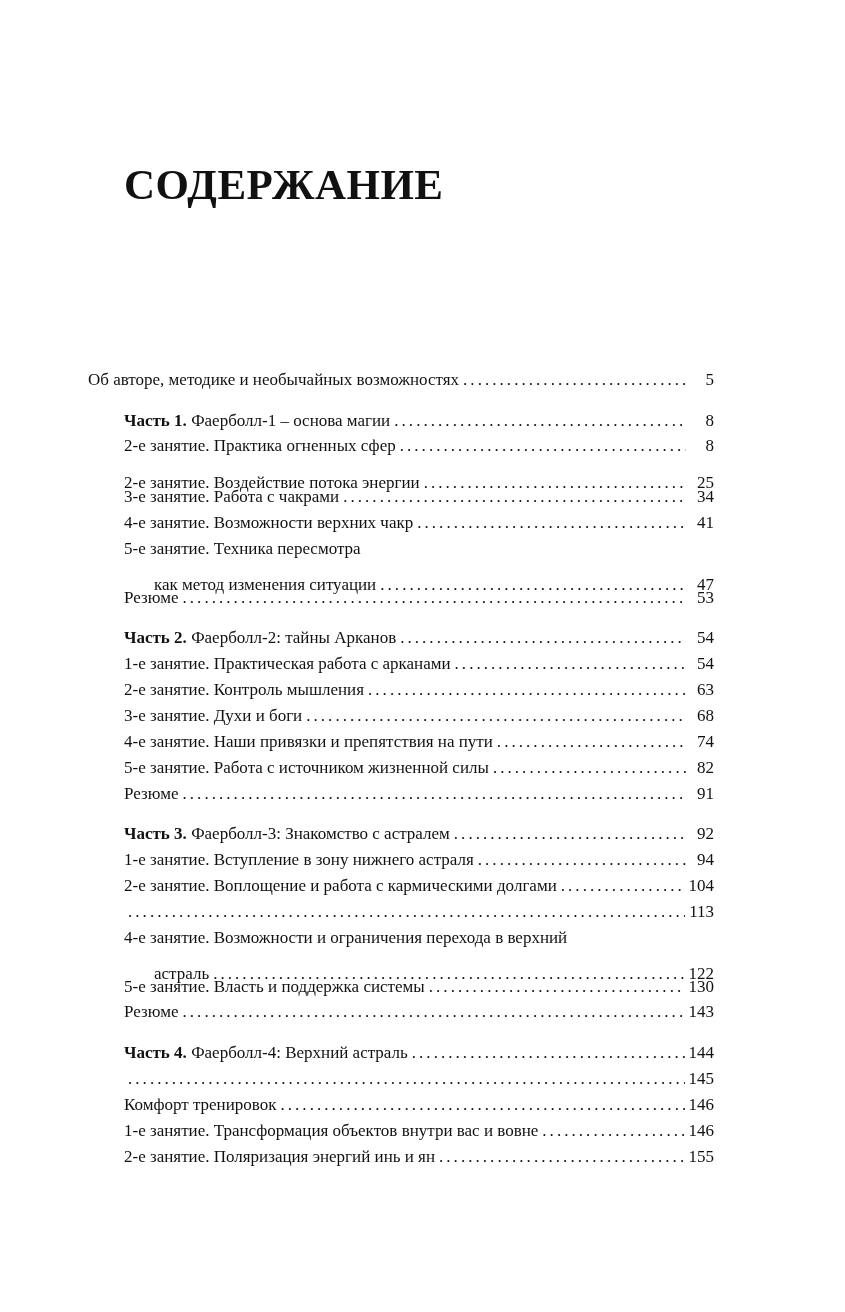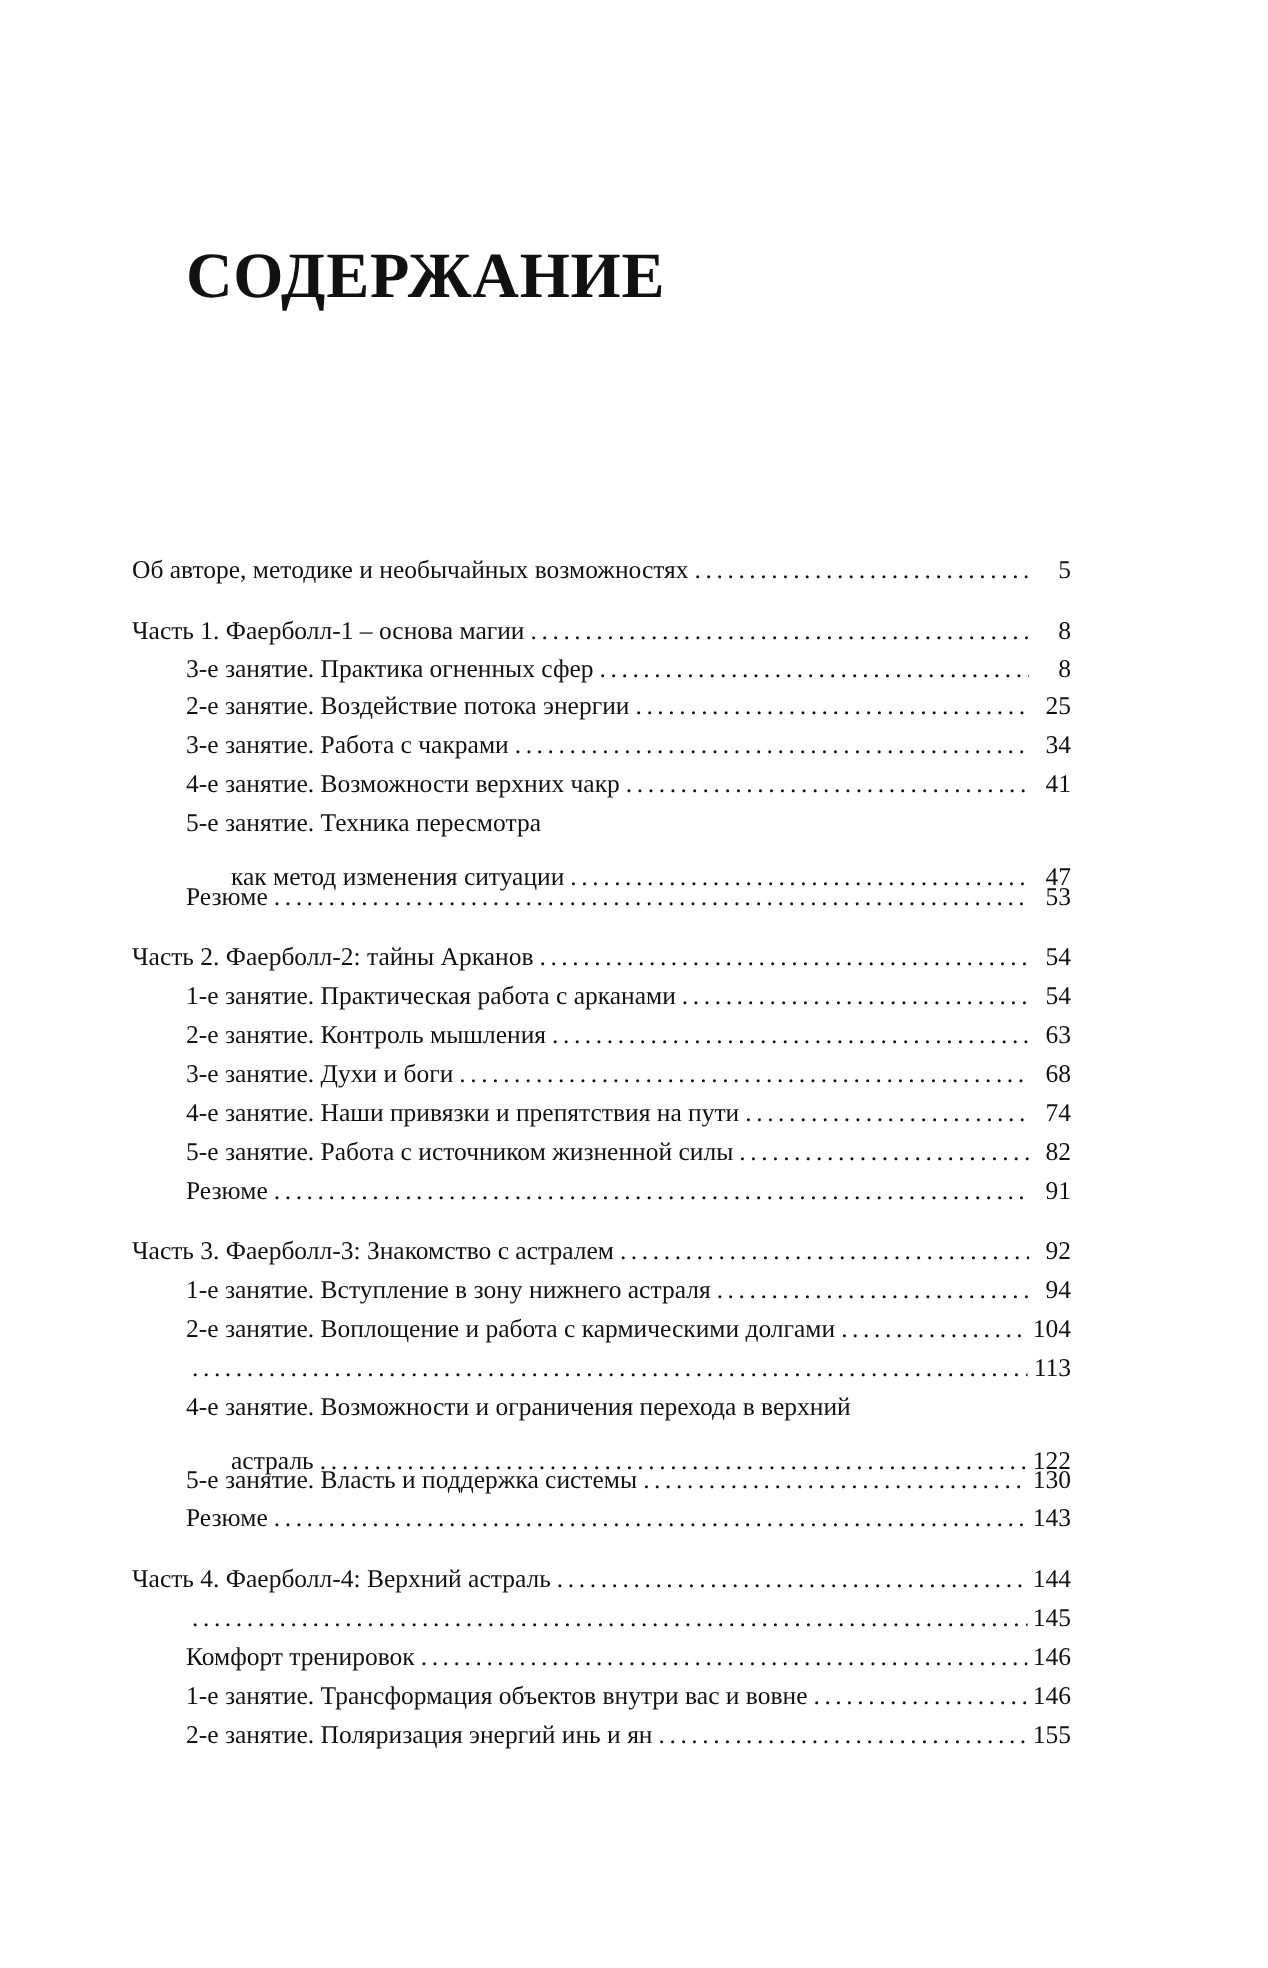--- a/index.html
+++ b/index.html
@@ -6,21 +6,21 @@
   body { width: 845px; height: 1312px; position: relative; overflow: hidden;
          font-family: "Liberation Serif", "DejaVu Serif", serif; color: #111111; }
   .title { position: absolute; left: 124px; top: 163px; font-size: 43px; letter-spacing: 0.5px;
            font-weight: bold; margin: 0; line-height: 1; }
   .toc { position: absolute; left: 88px; top: 368px; width: 626px; font-size: 17px; }
   .row { position: absolute; left: 0; right: 0; height: 24px; line-height: 24px;
          display: flex; align-items: flex-start; white-space: nowrap; }
   .row.l1 { left: 36px; }
   .row.l2 { left: 66px; margin-top: 12px; }
   .row .txt { flex: 0 0 auto; }
-  .row .txt b { font-weight: normal; }
+  .row .txt b { font-weight: bold; margin-left: 36px; }
   .row .leader { flex: 1 1 auto; overflow: hidden; margin: 0 4px; letter-spacing: 2.2px; }
   .row .leader::before { content: ". . . . . . . . . . . . . . . . . . . . . . . . . . . . . . . . . . . . . . . . . . . . . . . . . . . . . . . . . . . . . . . . . . . . . . . . . . . . . . . . . . . . . . . . . . . . . . . . . . . . . . . . . . . . . . . . . . . . . . . . . . . . . . . . . . . . . . . . . . . . . . . . . . . . . . . . . . . . . . . . . . . . . . . . . . ."; letter-spacing: 0; word-spacing: -1.2px; }
   .row .pg { flex: 0 0 auto; text-align: right; min-width: 24px; }
 </style>
 </head>
 <body>
 
 <h1 class="title">СОДЕРЖАНИЕ</h1>
 
 <div class="toc">
@@ -30,25 +30,25 @@
     <span class="leader"></span>
     <span class="pg">5</span>
   </div>
 
   <div class="row" style="top:41px">
     <span class="txt"><b>Часть 1.</b> <span>Фаерболл-1 – основа магии</span></span>
     <span class="leader"></span>
     <span class="pg">8</span>
   </div>
   <div class="row l1" style="top:66px">
-    <span class="txt">3-е занятие. Практика огненных сфер</span>
+    <span class="txt">2-е занятие. Практика огненных сфер</span>
     <span class="leader"></span>
     <span class="pg">8</span>
   </div>
-  <div class="row l1" style="top:91px">
+  <div class="row l1" style="top:103px">
     <span class="txt">2-е занятие. Воздействие потока энергии</span>
     <span class="leader"></span>
     <span class="pg">25</span>
   </div>
   <div class="row l1" style="top:117px">
     <span class="txt">3-е занятие. Работа с чакрами</span>
     <span class="leader"></span>
     <span class="pg">34</span>
   </div>
   <div class="row l1" style="top:143px">

